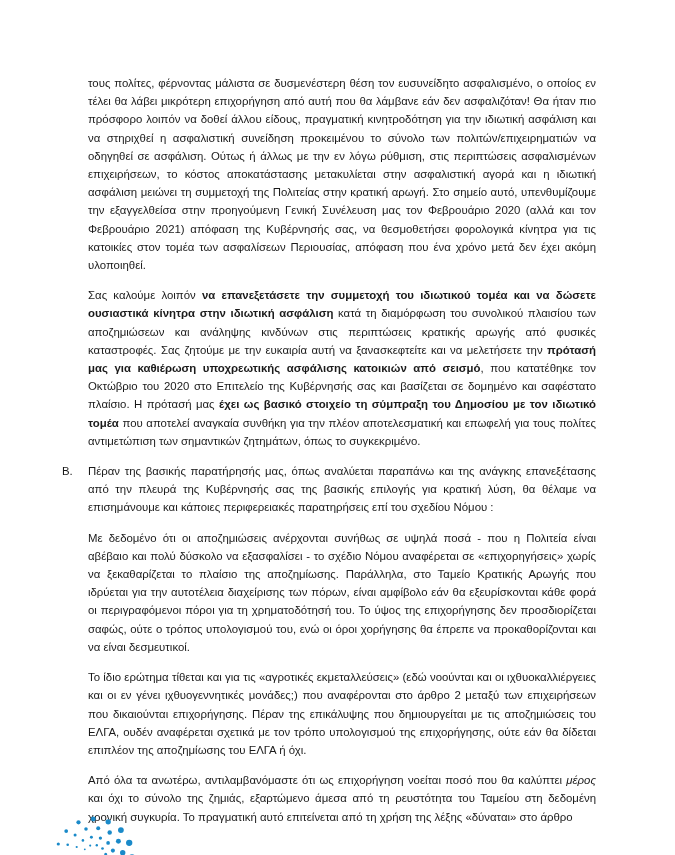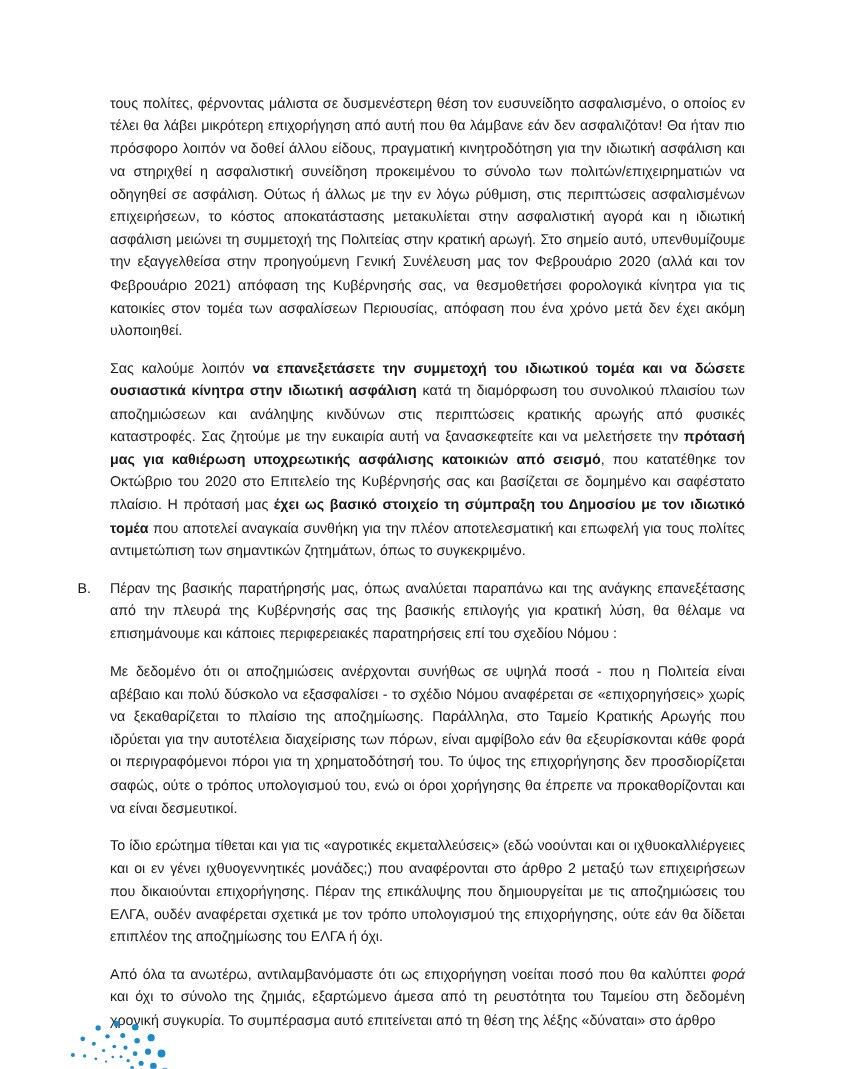--- a/index.html
+++ b/index.html
@@ -31,21 +31,21 @@
 <div class="page">
   <div class="body-text">
     <p class="para"><span>τους πολίτες, φέρνοντας μάλιστα σε δυσμενέστερη θέση τον ευσυνείδητο ασφαλισμένο, ο οποίος εν τέλει θα λάβει μικρότερη επιχορήγηση από αυτή που θα λάμβανε εάν δεν ασφαλιζόταν! Θα ήταν πιο πρόσφορο λοιπόν να δοθεί άλλου είδους, πραγματική κινητροδότηση  για την ιδιωτική ασφάλιση και να στηριχθεί η ασφαλιστική συνείδηση προκειμένου το σύνολο των πολιτών/επιχειρηματιών να οδηγηθεί σε ασφάλιση. Ούτως ή άλλως με την εν λόγω ρύθμιση, στις περιπτώσεις ασφαλισμένων επιχειρήσεων, το κόστος αποκατάστασης μετακυλίεται στην ασφαλιστική αγορά και η ιδιωτική ασφάλιση μειώνει τη συμμετοχή της Πολιτείας στην κρατική αρωγή. Στο σημείο αυτό, υπενθυμίζουμε την εξαγγελθείσα στην προηγούμενη Γενική Συνέλευση μας τον Φεβρουάριο 2020 (αλλά και τον Φεβρουάριο 2021) απόφαση της Κυβέρνησής σας, να θεσμοθετήσει φορολογικά κίνητρα για τις κατοικίες στον τομέα των ασφαλίσεων Περιουσίας, απόφαση που ένα χρόνο μετά δεν έχει ακόμη υλοποιηθεί.</span></p>
     <p class="para"><span>Σας καλούμε λοιπόν </span><b>να επανεξετάσετε την συμμετοχή του ιδιωτικού τομέα και να δώσετε ουσιαστικά κίνητρα στην ιδιωτική ασφάλιση</b><span> κατά τη διαμόρφωση του συνολικού πλαισίου των αποζημιώσεων και ανάληψης κινδύνων στις περιπτώσεις κρατικής αρωγής από φυσικές καταστροφές. Σας ζητούμε  με την ευκαιρία αυτή να ξανασκεφτείτε και να μελετήσετε την </span><b>πρότασή μας για καθιέρωση υποχρεωτικής ασφάλισης κατοικιών από σεισμό</b><span>, που κατατέθηκε τον Οκτώβριο του 2020 στο Επιτελείο της Κυβέρνησής σας  και βασίζεται σε  δομημένο και σαφέστατο πλαίσιο. Η πρότασή μας </span><b>έχει ως βασικό στοιχείο τη σύμπραξη του Δημοσίου με τον ιδιωτικό τομέα</b><span> που αποτελεί αναγκαία συνθήκη για την πλέον αποτελεσματική και επωφελή για τους πολίτες αντιμετώπιση των σημαντικών ζητημάτων, όπως το συγκεκριμένο.</span></p>
     <div class="list-item">
       <span class="list-marker">B.</span>
       <p class="para" style="margin:0"><span>Πέραν της  βασικής  παρατήρησής  μας, όπως αναλύεται παραπάνω  και της ανάγκης επανεξέτασης από την πλευρά της Κυβέρνησής σας της βασικής επιλογής για κρατική λύση, θα θέλαμε να επισημάνουμε και κάποιες περιφερειακές παρατηρήσεις επί  του σχεδίου Νόμου :</span></p>
     </div>
     <p class="para"><span>Με δεδομένο ότι οι αποζημιώσεις ανέρχονται συνήθως σε υψηλά ποσά  -  που η Πολιτεία είναι αβέβαιο και πολύ δύσκολο να εξασφαλίσει - το σχέδιο Νόμου αναφέρεται σε «επιχορηγήσεις» χωρίς να ξεκαθαρίζεται το πλαίσιο της αποζημίωσης. Παράλληλα, στο Ταμείο Κρατικής Αρωγής που ιδρύεται για την αυτοτέλεια διαχείρισης των πόρων, είναι αμφίβολο εάν θα εξευρίσκονται κάθε φορά οι περιγραφόμενοι πόροι για τη χρηματοδότησή του.  Το ύψος της επιχορήγησης δεν προσδιορίζεται σαφώς, ούτε ο τρόπος υπολογισμού του, ενώ οι όροι χορήγησης θα  έπρεπε  να προκαθορίζονται και να είναι δεσμευτικοί.</span></p>
     <p class="para"><span> Το ίδιο ερώτημα τίθεται και για τις «αγροτικές εκμεταλλεύσεις» (εδώ νοούνται και οι ιχθυοκαλλιέργειες και οι εν γένει ιχθυογεννητικές μονάδες;) που αναφέρονται στο άρθρο 2 μεταξύ των επιχειρήσεων που δικαιούνται επιχορήγησης. Πέραν της επικάλυψης που δημιουργείται με τις αποζημιώσεις του ΕΛΓΑ, ουδέν αναφέρεται σχετικά με τον τρόπο υπολογισμού της επιχορήγησης, ούτε εάν θα δίδεται επιπλέον της αποζημίωσης του ΕΛΓΑ ή όχι.</span></p>
-    <p class="para"><span>Από όλα τα ανωτέρω, αντιλαμβανόμαστε  ότι ως επιχορήγηση νοείται ποσό που θα καλύπτει </span><i>φορά</i><span> και όχι το σύνολο της ζημιάς, εξαρτώμενο άμεσα από τη ρευστότητα του Ταμείου στη δεδομένη χρονική συγκυρία. Το συμπέρασμα αυτό επιτείνεται από τη θέση της λέξης «δύναται» στο άρθρο</span></p>
+    <p class="para"><span>Από όλα τα ανωτέρω, αντιλαμβανόμαστε  ότι ως επιχορήγηση νοείται ποσό που θα καλύπτει </span><i>μέρος</i><span> και όχι το σύνολο της ζημιάς, εξαρτώμενο άμεσα από τη ρευστότητα του Ταμείου στη δεδομένη χρονική συγκυρία. Το πραγματική αυτό επιτείνεται από τη χρήση της λέξης «δύναται» στο άρθρο</span></p>
   </div>
 
   <svg class="logo" viewBox="0 0 90 90" xmlns="http://www.w3.org/2000/svg">
     <g id="logo-dots" fill="#1a8ac9">
         <circle cx="4.3" cy="37.0" r="1.60"></circle>
         <circle cx="12.2" cy="24.1" r="1.86"></circle>
         <circle cx="24.5" cy="15.3" r="2.12"></circle>
         <circle cx="39.3" cy="12.0" r="2.38"></circle>
         <circle cx="54.2" cy="14.8" r="2.64"></circle>
         <circle cx="66.9" cy="23.1" r="2.90"></circle>

